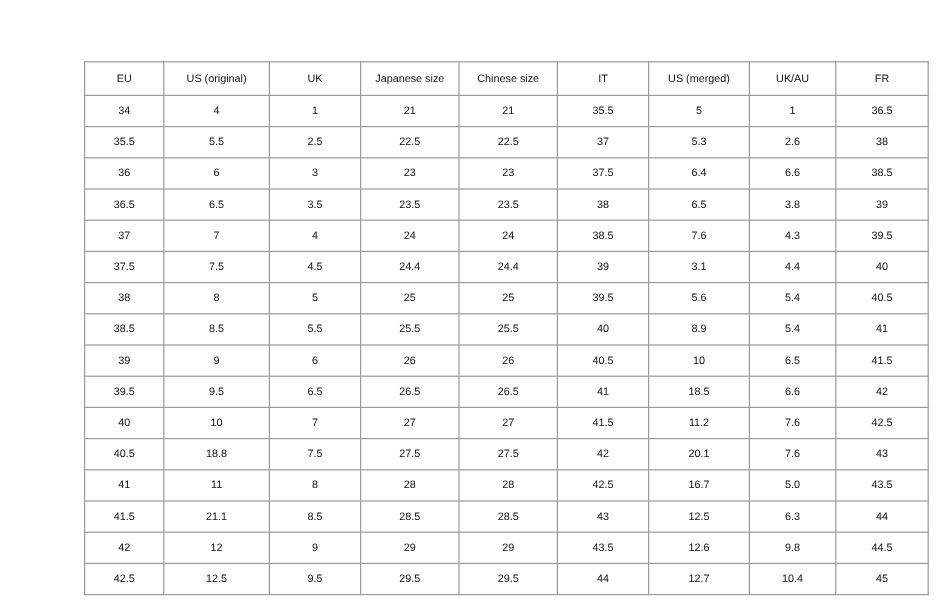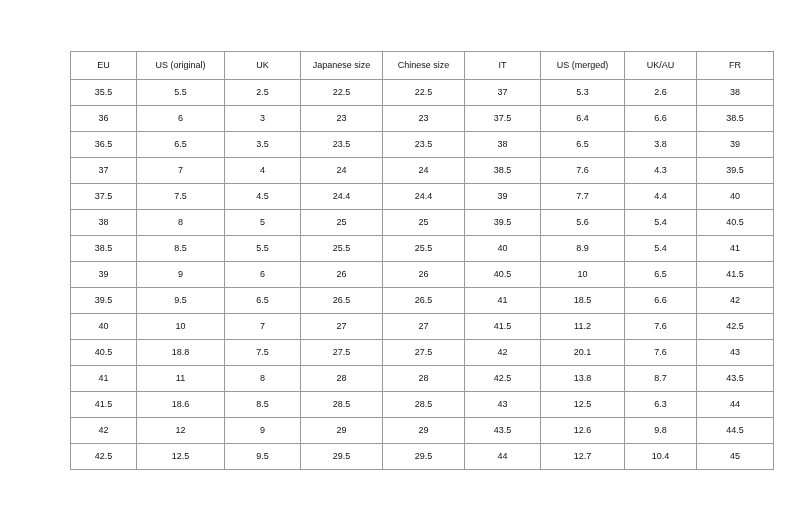--- a/index.html
+++ b/index.html
@@ -79,20 +79,31 @@
           <th>Japanese size</th>
           <th>Chinese size</th>
           <th>IT</th>
           <th>US (merged)</th>
           <th>UK/AU</th>
           <th>FR</th>
         </tr>
     </thead>
     <tbody>
         <tr>
+          <td>34</td>
+          <td>4</td>
+          <td>1</td>
+          <td>21</td>
+          <td>21</td>
+          <td>35.5</td>
+          <td>5</td>
+          <td>1</td>
+          <td>36.5</td>
+        </tr>
+        <tr>
           <td>35.5</td>
           <td>5.5</td>
           <td>2.5</td>
           <td>22.5</td>
           <td>22.5</td>
           <td>37</td>
           <td>5.3</td>
           <td>2.6</td>
           <td>38</td>
         </tr>
@@ -129,21 +140,21 @@
           <td>4.3</td>
           <td>39.5</td>
         </tr>
         <tr>
           <td>37.5</td>
           <td>7.5</td>
           <td>4.5</td>
           <td>24.4</td>
           <td>24.4</td>
           <td>39</td>
-          <td>7.7</td>
+          <td>3.1</td>
           <td>4.4</td>
           <td>40</td>
         </tr>
         <tr>
           <td>38</td>
           <td>8</td>
           <td>5</td>
           <td>25</td>
           <td>25</td>
           <td>39.5</td>
@@ -206,27 +217,27 @@
           <td>7.6</td>
           <td>43</td>
         </tr>
         <tr>
           <td>41</td>
           <td>11</td>
           <td>8</td>
           <td>28</td>
           <td>28</td>
           <td>42.5</td>
-          <td>13.8</td>
-          <td>8.7</td>
+          <td>16.7</td>
+          <td>5.0</td>
           <td>43.5</td>
         </tr>
         <tr>
           <td>41.5</td>
-          <td>18.6</td>
+          <td>21.1</td>
           <td>8.5</td>
           <td>28.5</td>
           <td>28.5</td>
           <td>43</td>
           <td>12.5</td>
           <td>6.3</td>
           <td>44</td>
         </tr>
         <tr>
           <td>42</td>

